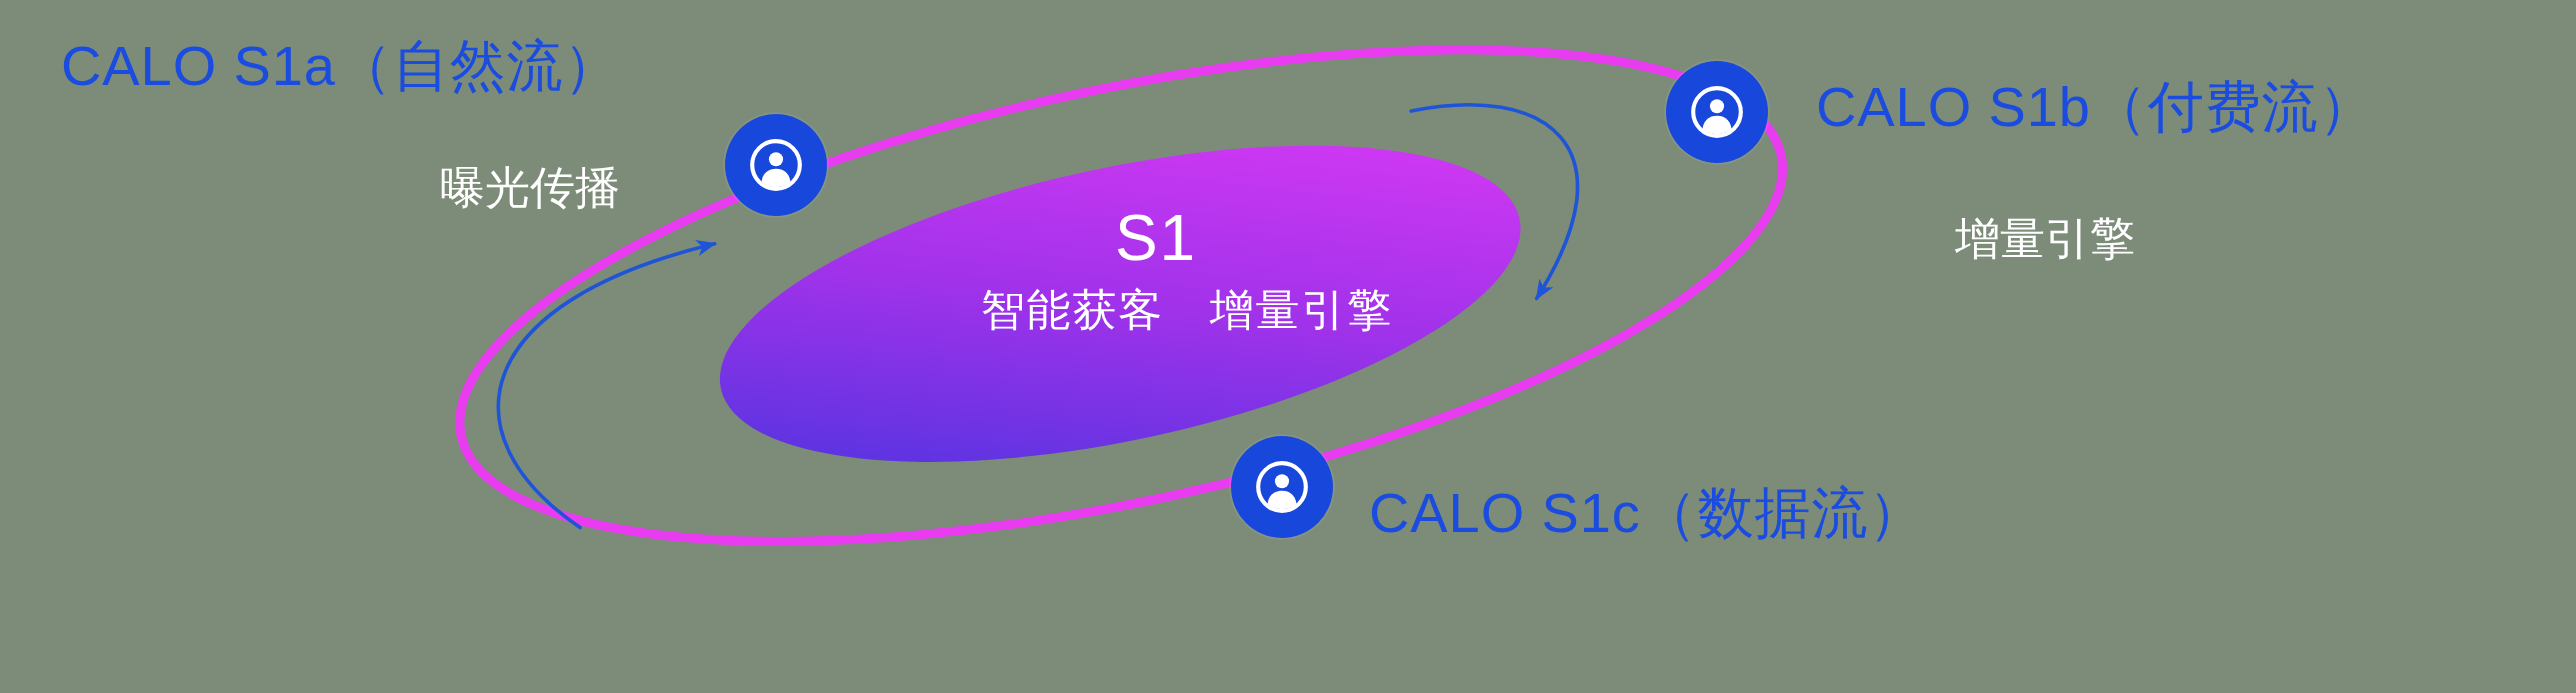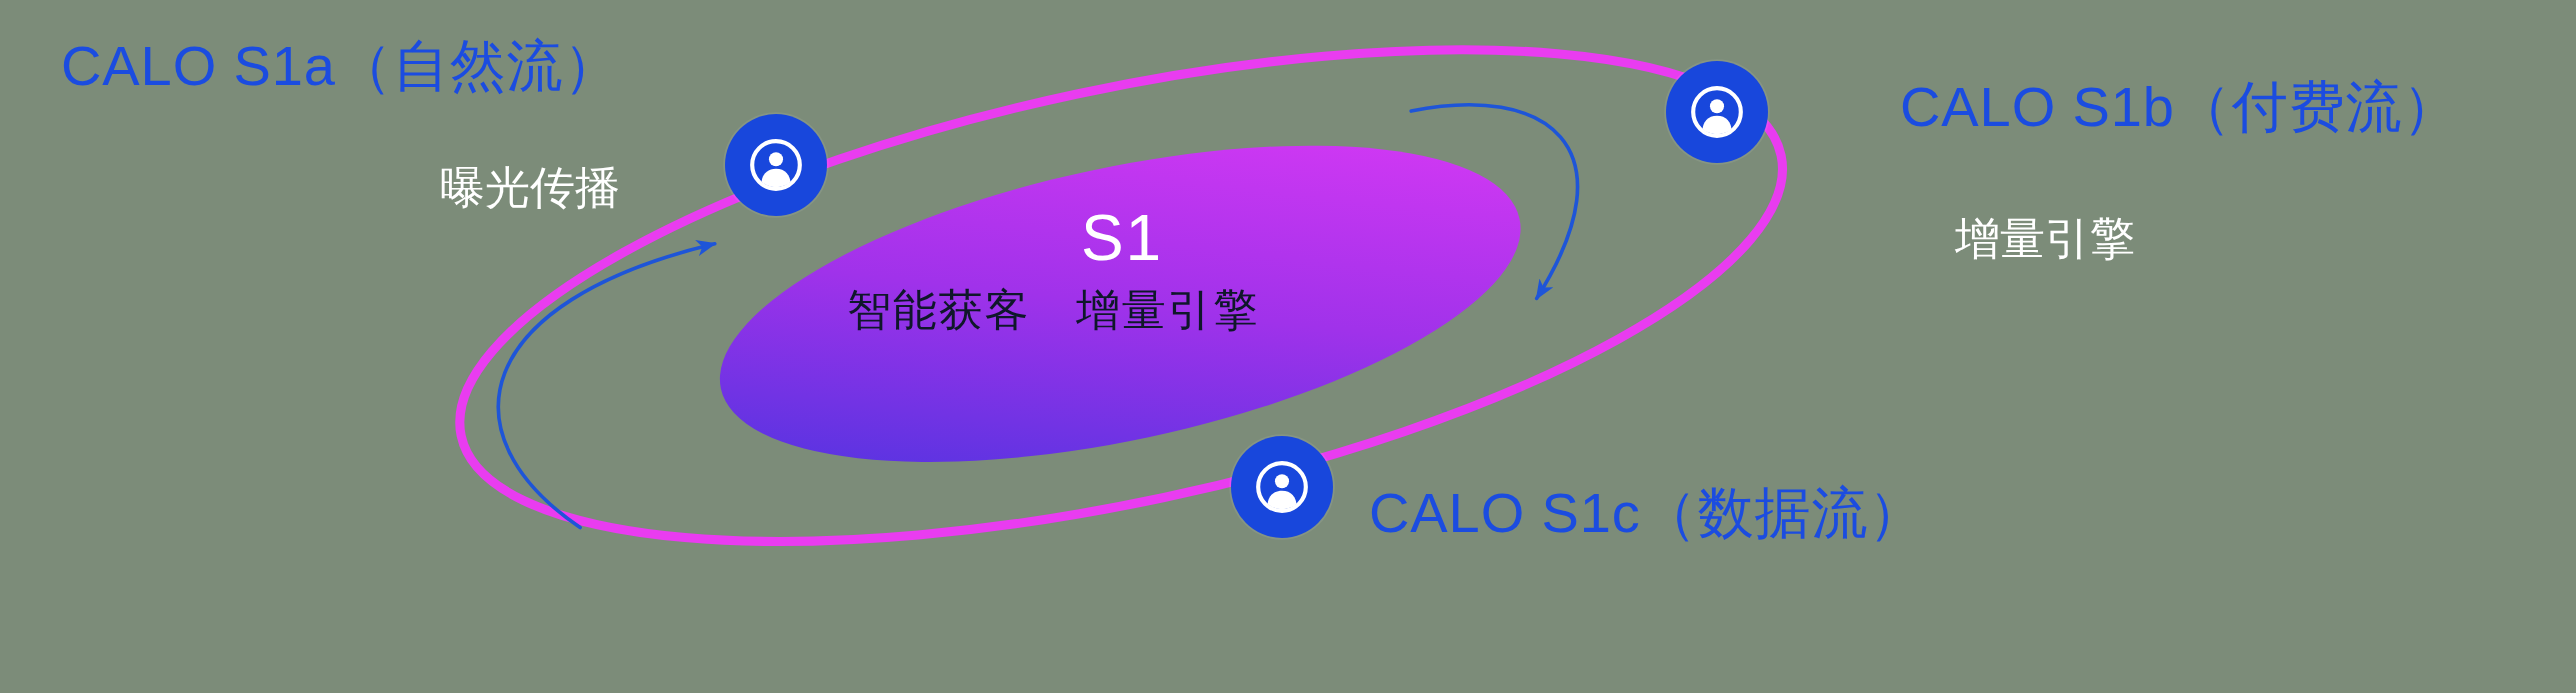--- a/index.html
+++ b/index.html
@@ -20,22 +20,22 @@
   }
   .subtitle{
     position:absolute;color:#ffffff;font-size:45px;font-weight:500;
     white-space:nowrap;line-height:1.1;margin-top:7px;
   }
   .center-title{
     position:absolute;color:#ffffff;font-size:64px;font-weight:500;
     text-align:center;line-height:1.05;letter-spacing:1.8px;
   }
   .center-sub{
-    position:absolute;color:#0f172a;font-size:44px;font-weight:400;
-    text-align:left;line-height:1.1;letter-spacing:1.8px;white-space:pre;
+    position:absolute;color:#ffffff;font-size:44px;font-weight:400;
+    text-align:right;line-height:1.1;letter-spacing:1.8px;white-space:pre;
   }
 </style>
 </head>
 <body>
 
 <div class="stage">
 
   <svg class="layer" viewBox="0 0 2833 763" xmlns="http://www.w3.org/2000/svg">
     <defs>
       <linearGradient id="coreGrad" x1="0" y1="1" x2="1" y2="0">
@@ -59,37 +59,37 @@
     </defs>
 
     <ellipse cx="1233" cy="325" rx="742" ry="227" transform="rotate(-12 1233 325)" fill="none" stroke="#e93cf0" stroke-width="10"></ellipse>
 
     <ellipse cx="1232" cy="334" rx="449" ry="150" transform="rotate(-12 1232 334)" fill="url(#coreGrad)"></ellipse>
 
     <path d="M 638 580 C 488 478, 518 332, 786 268" fill="none" stroke="#1e55d8" stroke-width="4" stroke-linecap="round" marker-end="url(#arrowhead)"></path>
     <path d="M 1552 122 C 1700 92, 1796 160, 1690 328" fill="none" stroke="#1e55d8" stroke-width="4" stroke-linecap="round" marker-end="url(#arrowhead)"></path>
   </svg>
 
-  <div class="center-title" style="left:940px;top:205px;width:364px;">S1</div>
+  <div class="center-title" style="left:974px;top:205px;width:364px;">S1</div>
   <div class="center-sub" style="left:847px;top:286px;width:546px;">智能获客　增量引擎</div>
 
   <div class="node" style="left:725px;top:114px;">
     <svg viewBox="0 0 56 56">
         <use href="#icon-user"></use>
       </svg>
   </div>
   <div class="title" style="left:61px;top:35px;">CALO S1a（自然流）</div>
   <div class="subtitle" style="left:440px;top:156px;">曝光传播</div>
 
   <div class="node" style="left:1666px;top:61px;">
     <svg viewBox="0 0 56 56">
         <use href="#icon-user"></use>
       </svg>
   </div>
-  <div class="title" style="left:1900px;top:76px;text-align:right;">CALO S1b（付费流）</div>
+  <div class="title" style="left:1816px;top:76px;text-align:right;">CALO S1b（付费流）</div>
   <div class="subtitle" style="left:1955px;top:207px;">增量引擎</div>
 
   <div class="node" style="left:1231px;top:436px;">
     <svg viewBox="0 0 56 56">
         <use href="#icon-user"></use>
       </svg>
   </div>
   <div class="title" style="left:1369px;top:482px;">CALO S1c（数据流）</div>
 
 </div>

